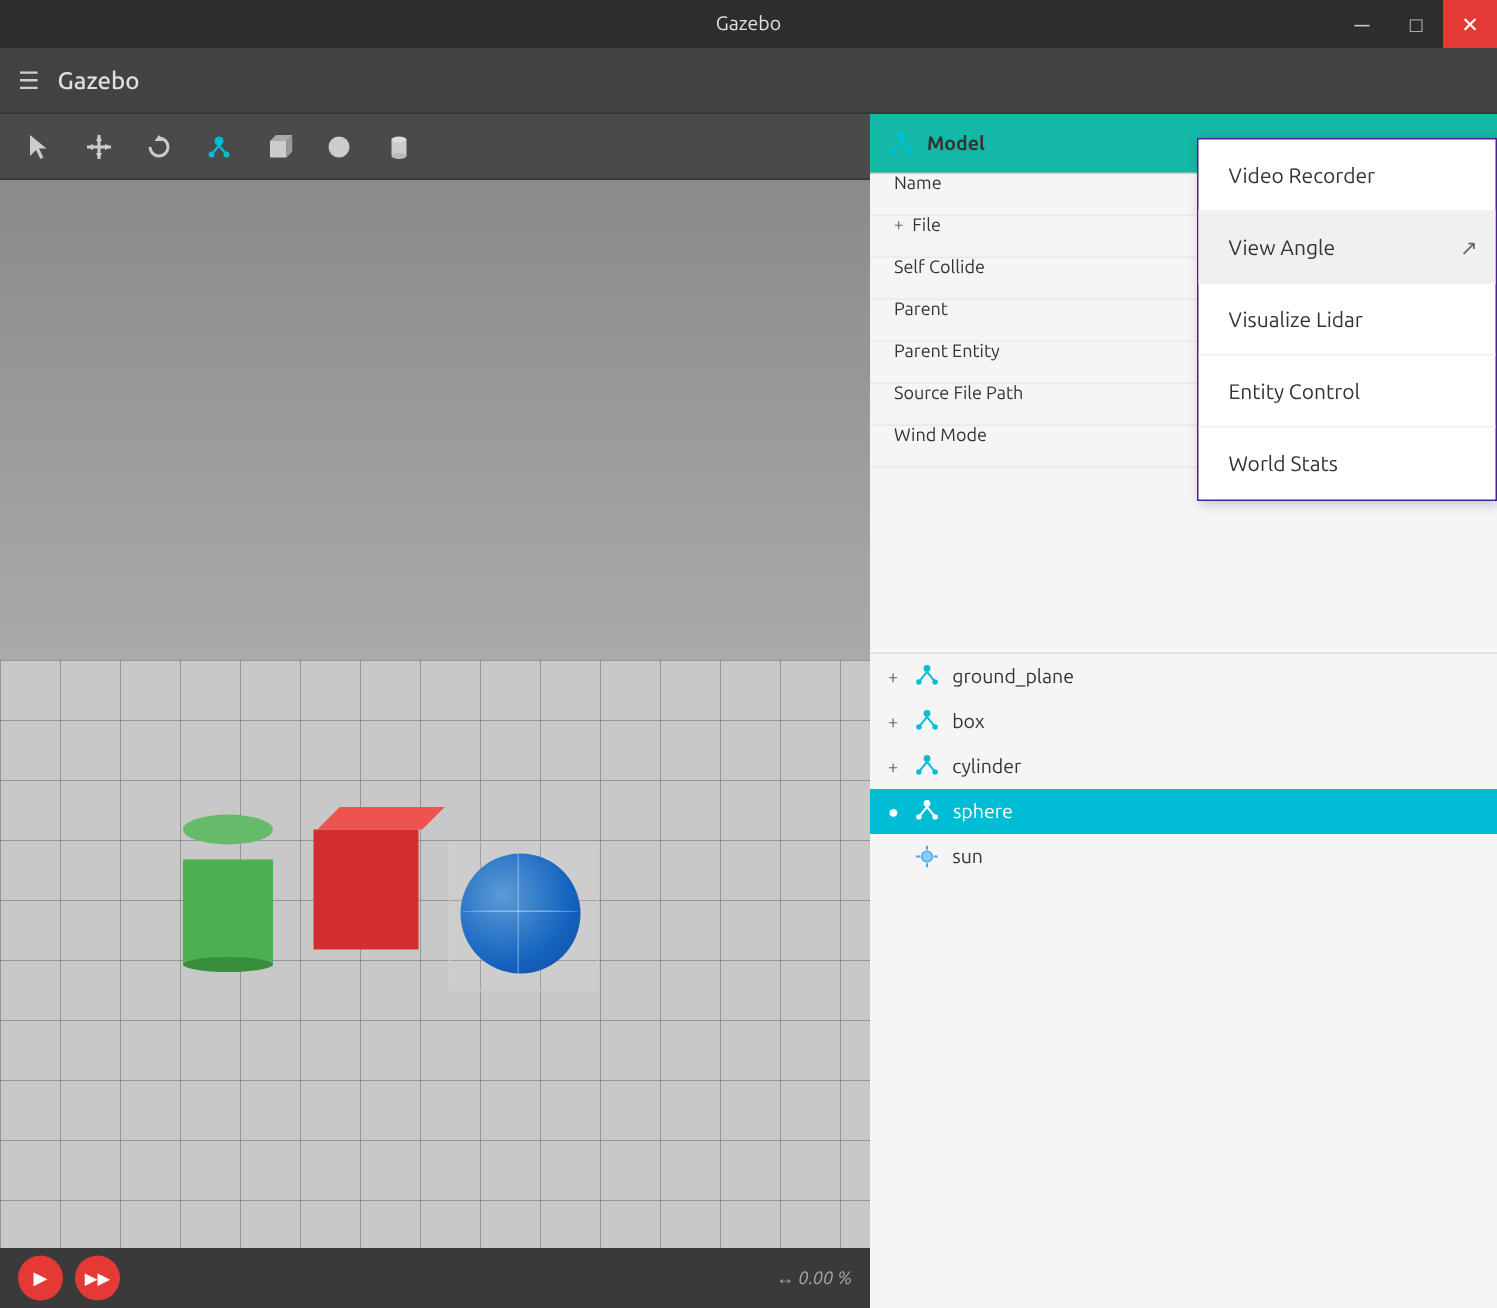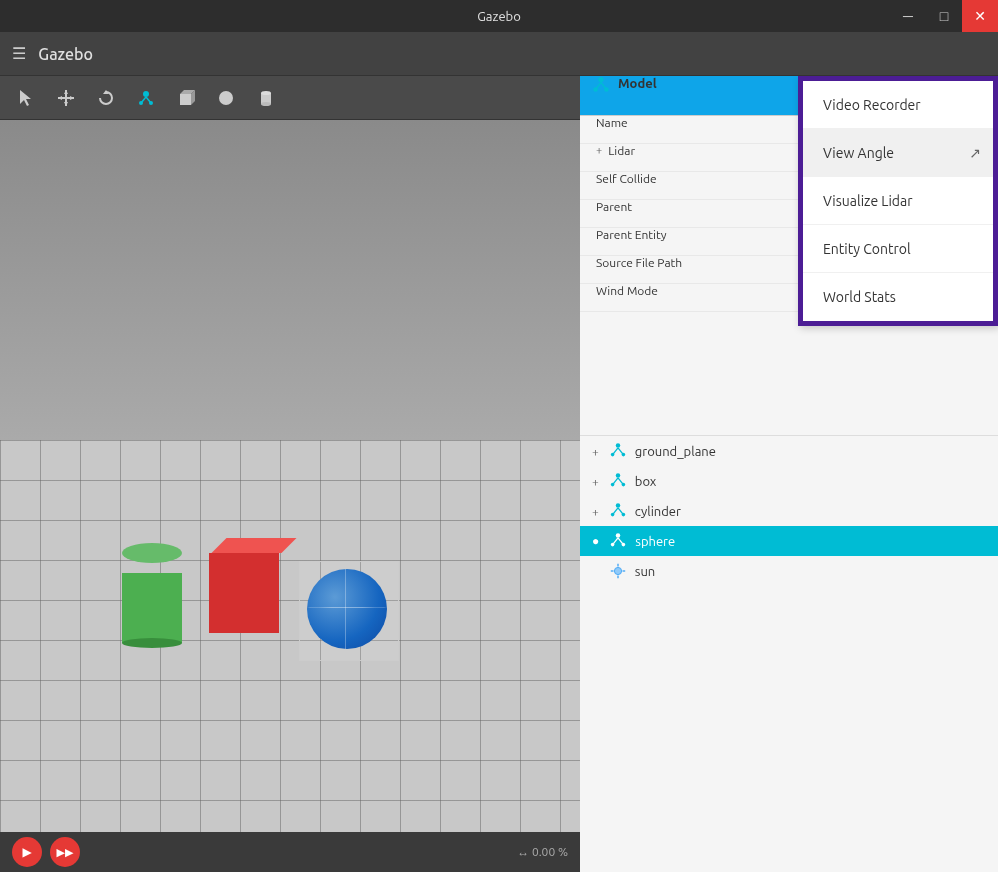--- a/index.html
+++ b/index.html
@@ -191,43 +191,43 @@
       background: #e53935; color: white;
       display: flex; align-items: center; justify-content: center;
       cursor: pointer; font-size: 12px;
     }
     .ff-btn {
       width: 30px; height: 30px; border-radius: 50%;
       background: #e53935; color: white;
       display: flex; align-items: center; justify-content: center;
       cursor: pointer; font-size: 11px;
     }
-    .zoom-indicator { color: #aaa; font-size: 12px; }
+    .zoom-indicator { color: #aaa; font-size: 12px; font-style: italic; }
 
     
     .right-panel {
       flex: 1;
       display: flex;
       flex-direction: column;
       background: #f5f5f5;
       position: relative;
     }
 
     
     .inspector-panel {
       height: 360px;
       background: #f5f5f5;
       border-bottom: 1px solid #ddd;
       overflow: hidden;
     }
     .inspector-header {
       height: 40px;
-      background: #0ea5e9;
-      display: flex;
-      align-items: flex-start;
+      background: #14b8a6;
+      display: flex;
+      align-items: center;
       padding: 0 12px;
       gap: 8px;
       border-bottom: 1px solid #ccc;
     }
     .inspector-title { font-weight: 600; color: #333; font-size: 13px; }
 
     .inspector-rows { padding: 0; }
     .inspector-row {
       height: 28px;
       display: flex;
@@ -255,24 +255,24 @@
       color: #333;
       font-size: 13px;
     }
     .scene-item.selected { background: #00bcd4; color: white; }
     .scene-item .expand-plus { color: #666; font-size: 12px; margin-right: 2px; }
     .scene-item.selected .expand-plus { color: white; }
 
     
     .dropdown-menu {
       position: absolute;
-      top: 0; right: 0;
+      top: 16px; right: 0;
       width: 200px;
       background: white;
-      border: 5px solid #4c1d95;
+      border: 1px solid #4c1d95;
       box-shadow: 2px 2px 8px rgba(0,0,0,0.2);
       z-index: 100;
     }
     .dropdown-item {
       height: 48px;
       display: flex;
       align-items: center;
       padding: 0 20px;
       color: #333;
       font-size: 14px;
@@ -410,21 +410,21 @@
             <circle cx="16" cy="15" r="2.5" fill="#00bcd4"></circle>
           </svg>
           <span class="inspector-title">Model</span>
         </div>
         <div class="inspector-rows">
           <div class="inspector-row">
             <span>Name</span>
           </div>
           <div class="inspector-row expandable">
             <span class="expand-btn">+</span>
-            <span>Lidar</span>
+            <span>File</span>
           </div>
           <div class="inspector-row">
             <span>Self Collide</span>
           </div>
           <div class="inspector-row">
             <span>Parent</span>
           </div>
           <div class="inspector-row">
             <span>Parent Entity</span>
           </div>

